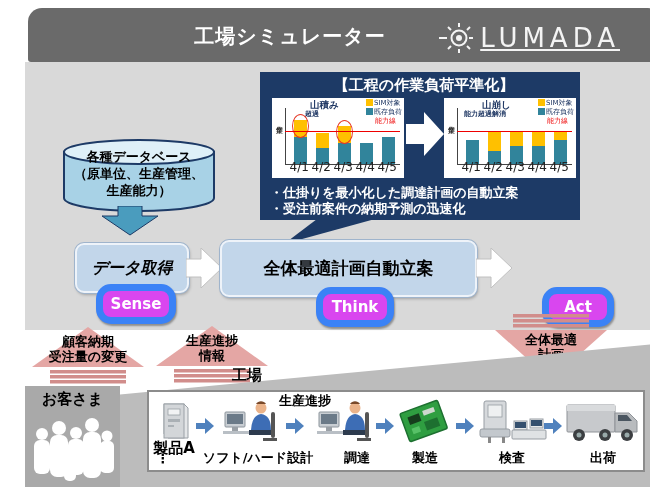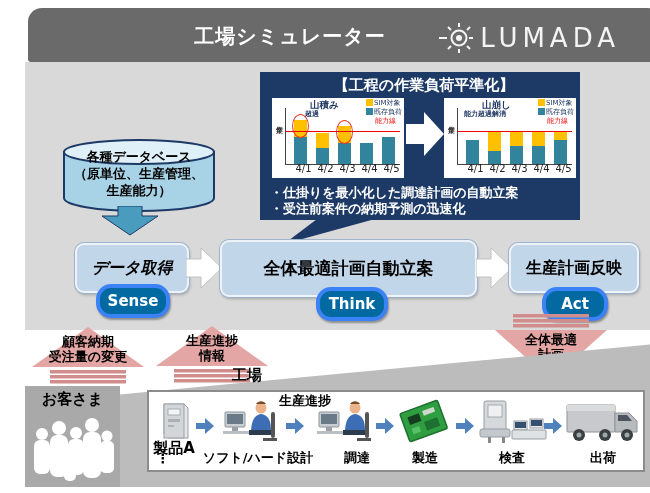--- a/index.html
+++ b/index.html
@@ -4,21 +4,21 @@
 <style>
   html,body{margin:0;padding:0;background:#fff;}
   .stage{position:relative;width:650px;height:493px;background:#fff;overflow:hidden;
          font-family:"DejaVu Sans","Liberation Sans",sans-serif;margin-left:20px;}
   
   .topbar{position:absolute;left:8px;top:8px;width:634px;height:54px;background:#6a6a6a;
           border-radius:14px 14px 3px 3px;}
   .topbar-title{position:absolute;left:0;right:110px;top:15px;text-align:center;color:#fff;
           font-size:20px;font-weight:bold;letter-spacing:1px;}
   .brand{position:absolute;right:42px;top:11px;display:flex;align-items:center;gap:5px;}
-  .brand-name{color:#f4f4f4;font-size:26px;letter-spacing:5px;font-weight:400;}
+  .brand-name{color:#f4f4f4;font-size:26px;letter-spacing:5px;font-weight:400;text-decoration:underline;}
   
   .panel{position:absolute;left:5px;top:62px;width:640px;height:268px;background:#d9d9d9;}
   
   .cyl{position:absolute;left:42px;top:138px;width:154px;height:76px;}
   .cyl-text{position:absolute;left:42px;top:148px;width:154px;text-align:center;color:#000;
             font-weight:bold;font-size:13px;line-height:17px;}
   .down-arrow{position:absolute;left:80px;top:206px;}
   
   .navy{position:absolute;left:240px;top:72px;width:320px;height:148px;background:#1d3a66;}
   .navy-title{position:absolute;left:8px;right:0;top:4px;text-align:center;color:#fff;
@@ -31,28 +31,28 @@
   .c-title{position:absolute;top:1px;left:38px;font-size:9.5px;font-weight:bold;color:#203864;}
   .c-legend{position:absolute;top:1px;right:2px;font-size:7px;line-height:9px;color:#203864;}
   .c-legend .sw{display:inline-block;width:7px;height:7px;vertical-align:-1px;margin-right:1px;}
   .c-cap-label{color:#e00;padding-left:9px;}
   .c-ylab{position:absolute;left:2px;top:22px;font-size:7px;color:#222;
           writing-mode:vertical-rl;text-orientation:upright;letter-spacing:1px;}
   .c-plot{position:absolute;left:13px;top:10px;width:114px;height:56px;
           border-left:1px solid #444;border-bottom:1px solid #444;}
   .bar-seg{position:absolute;}
   .c-cap{position:absolute;left:-1px;width:115px;height:0;border-top:1.7px solid #e00;}
-  .c-xl{position:absolute;bottom:-10px;font-size:10px;color:#222;width:22px;text-align:right;}
+  .c-xl{position:absolute;bottom:-10px;font-size:12px;color:#222;width:22px;text-align:left;}
   .c-oval{position:absolute;border:1.6px solid #e53928;border-radius:50%;}
   .c-ann{position:absolute;font-size:7px;font-weight:bold;color:#203864;white-space:nowrap;}
   
   .fbox{position:absolute;background:#c2d6ea;border:2px solid #eef3f9;border-radius:9px;
         box-shadow:0 0 0 1px #9fb4cc,1px 2px 3px rgba(0,0,0,.25);display:flex;align-items:center;
         justify-content:center;font-weight:bold;color:#000;}
-  .pill{position:absolute;background:#0369a1;border:4px solid #3b82f6;border-radius:15px;color:#fff;
+  .pill{position:absolute;background:#d946ef;border:7px solid #3b82f6;border-radius:15px;color:#fff;
         font-weight:bold;font-size:15px;display:flex;align-items:center;justify-content:center;
         box-shadow:1px 2px 2px rgba(0,0,0,.35);text-align:right;}
   
   .pa-label{position:absolute;text-align:center;font-weight:bold;font-size:13px;color:#000;
             line-height:15px;white-space:nowrap;}
   
   .customer{position:absolute;left:5px;top:386px;width:95px;height:101px;background:#a9a9a9;}
   .customer-label{position:absolute;left:0;right:0;top:4px;text-align:center;font-weight:bold;
                   font-size:15px;color:#000;}
   .factory-shape{position:absolute;left:100px;top:340px;width:547px;height:147px;background:#bcbcbc;
@@ -180,23 +180,20 @@
   </div>
   <svg class="icon-abs" style="left:166px;top:248px;" width="37" height="40" viewBox="0 0 37 40">
     <polygon points="0,11 15,11 15,0 36,20 15,40 15,29 0,29" fill="#fff" stroke="#c0c0c0" stroke-width="1"></polygon>
   </svg>
   <div class="fbox" style="left:200px;top:240px;width:253px;height:53px;font-size:17px;">
     <span>全体最適計画自動立案</span>
   </div>
   <svg class="icon-abs" style="left:456px;top:248px;" width="37" height="40" viewBox="0 0 37 40">
     <polygon points="0,11 15,11 15,0 36,20 15,40 15,29 0,29" fill="#fff" stroke="#c0c0c0" stroke-width="1"></polygon>
   </svg>
-  <div class="fbox" style="left:489px;top:243px;width:126px;height:46px;font-size:16px;">
-    <span>生産計画反映</span>
-  </div>
 
   <div class="pill" style="left:76px;top:284px;width:66px;height:26px;">
     <span>Sense</span>
   </div>
   <div class="pill" style="left:296px;top:287px;width:64px;height:26px;">
     <span>Think</span>
   </div>
   <div class="pill" style="left:522px;top:287px;width:58px;height:26px;">
     <span>Act</span>
   </div>

